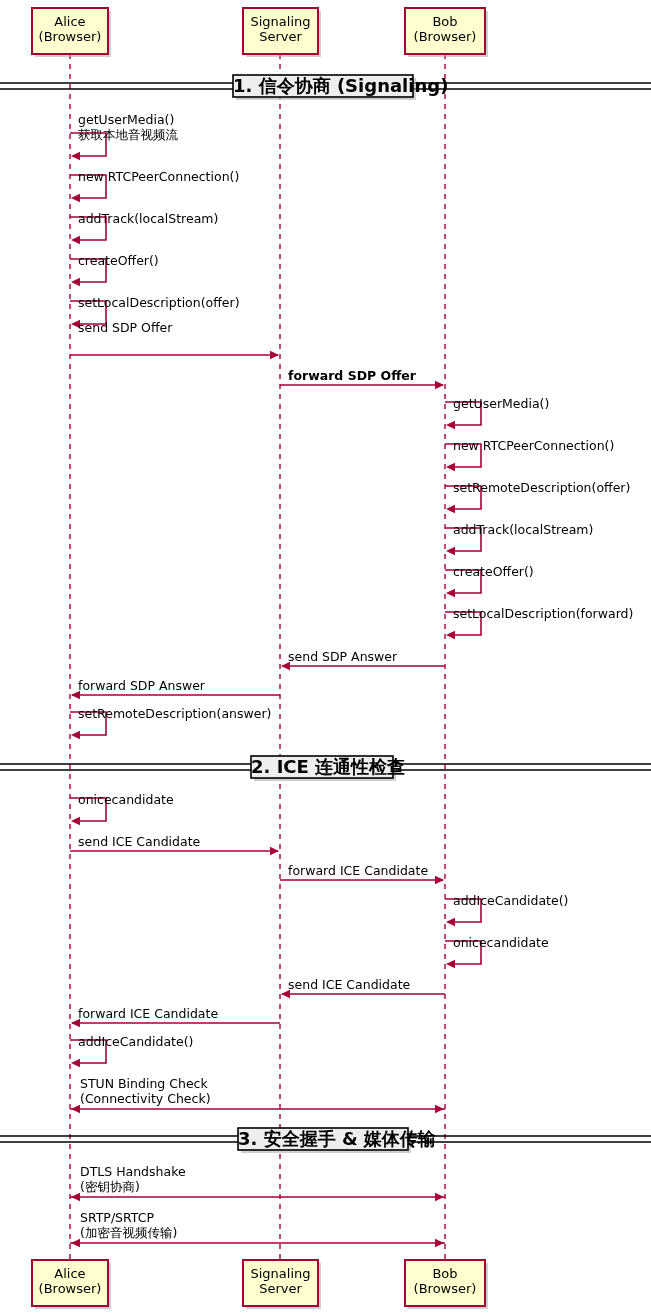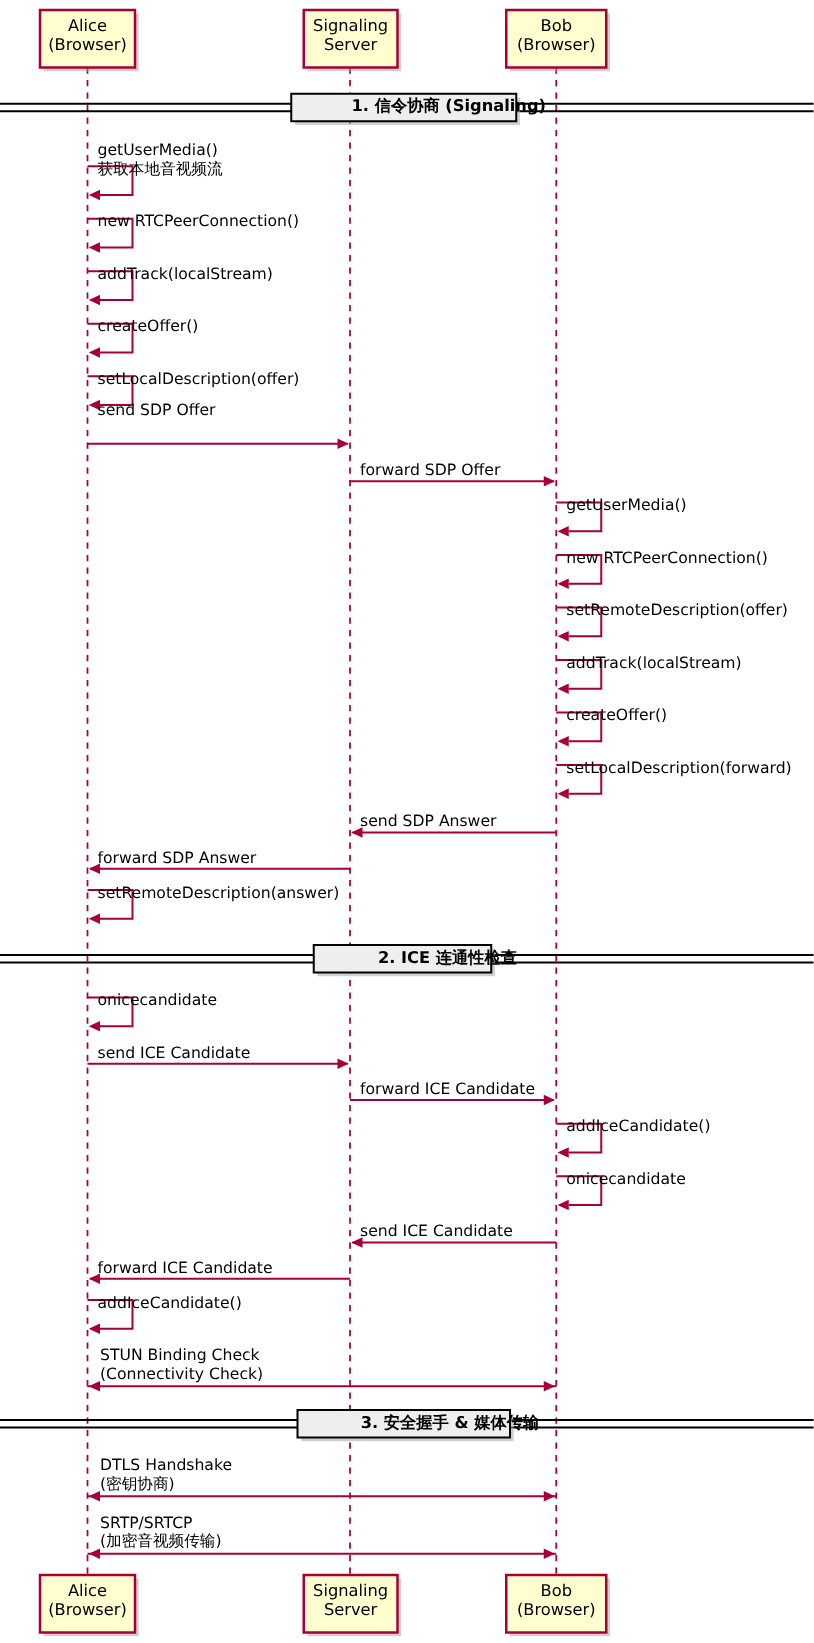--- a/index.html
+++ b/index.html
@@ -16,22 +16,22 @@
   }
   .plbl{
     position:absolute;
     font-family:"DejaVu Sans","Liberation Sans",sans-serif;
     font-size:13px;color:#000000;white-space:pre;text-align:center;
     line-height:15px;
   }
   .dlbl{
     position:absolute;
     font-family:"DejaVu Sans","Liberation Sans",sans-serif;
-    font-size:13px;font-weight:bold;color:#000000;white-space:pre;
-    text-align:center;line-height:15px;margin-left:36px;
+    font-size:18px;font-weight:bold;color:#000000;white-space:pre;
+    text-align:center;line-height:15px;
   }
 </style>
 </head>
 <body>
 
 <div id="diagram">
   <svg id="svg-root" width="651" height="1314" viewBox="0 0 651 1314" xmlns="http://www.w3.org/2000/svg">
     <defs>
       <filter id="shadow" x="-20%" y="-20%" width="160%" height="160%">
         <feDropShadow dx="3" dy="3" stdDeviation="1.2" flood-color="#888888" flood-opacity="0.7"></feDropShadow>
@@ -140,21 +140,21 @@
       <div class="plbl" style="left: 405px; top: 1266px; width: 80px; text-align: center;">Bob<br>(Browser)</div>
       <div class="dlbl" style="left: 233px; top: 78px; width: 180px; text-align: center;">1. 信令协商 (Signaling)</div>
       <div class="dlbl" style="left: 251px; top: 759px; width: 142px; text-align: center;">2. ICE 连通性检查</div>
       <div class="dlbl" style="left: 238px; top: 1131px; width: 172px; text-align: center;">3. 安全握手 &amp; 媒体传输</div>
       <div class="lbl" style="left: 78px; top: 113px;">getUserMedia()<br>获取本地音视频流</div>
       <div class="lbl" style="left: 78px; top: 170px;">new RTCPeerConnection()</div>
       <div class="lbl" style="left: 78px; top: 212px;">addTrack(localStream)</div>
       <div class="lbl" style="left: 78px; top: 254px;">createOffer()</div>
       <div class="lbl" style="left: 78px; top: 296px;">setLocalDescription(offer)</div>
       <div class="lbl" style="left: 78px; top: 321px;">send SDP Offer</div>
-      <div class="lbl" style="left: 288px; top: 369px;">forward SDP Offer</div>
+      <div class="lbl" style="left: 288px; top: 369px; font-weight: bold;">forward SDP Offer</div>
       <div class="lbl" style="left: 453px; top: 397px;">getUserMedia()</div>
       <div class="lbl" style="left: 453px; top: 439px;">new RTCPeerConnection()</div>
       <div class="lbl" style="left: 453px; top: 481px;">setRemoteDescription(offer)</div>
       <div class="lbl" style="left: 453px; top: 523px;">addTrack(localStream)</div>
       <div class="lbl" style="left: 453px; top: 565px;">createOffer()</div>
       <div class="lbl" style="left: 453px; top: 607px;">setLocalDescription(forward)</div>
       <div class="lbl" style="left: 288px; top: 650px;">send SDP Answer</div>
       <div class="lbl" style="left: 78px; top: 679px;">forward SDP Answer</div>
       <div class="lbl" style="left: 78px; top: 707px;">setRemoteDescription(answer)</div>
       <div class="lbl" style="left: 78px; top: 793px;">onicecandidate</div>

